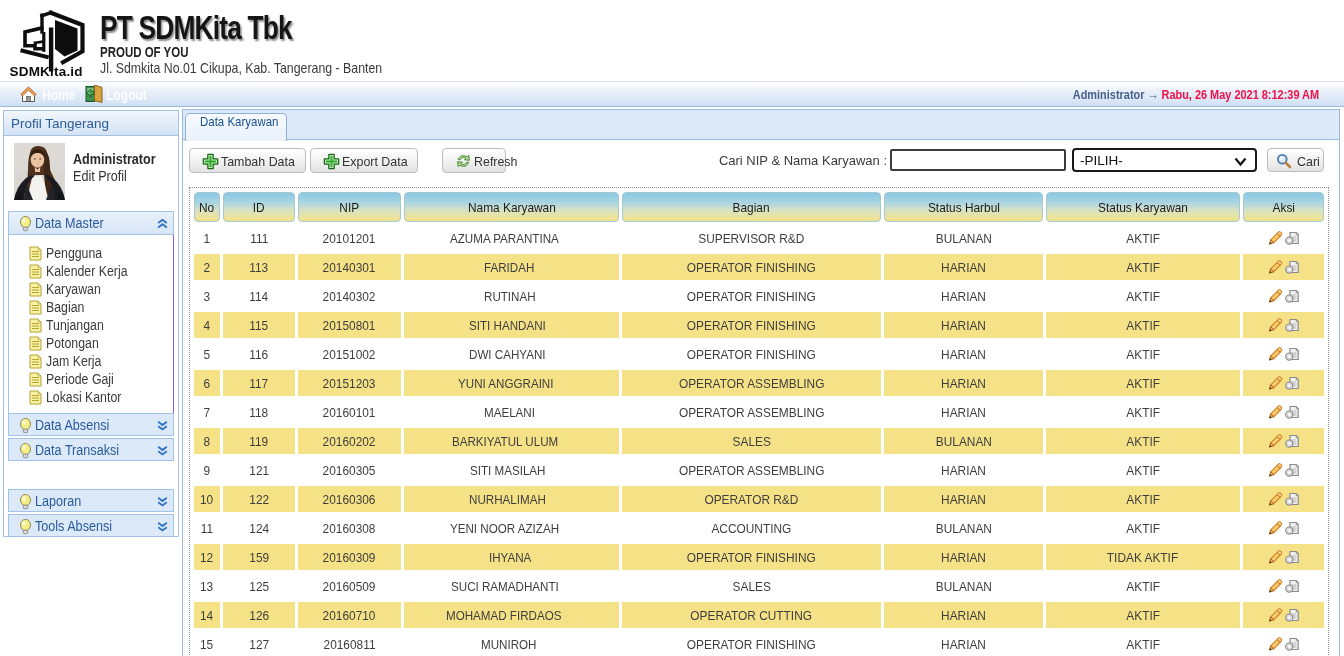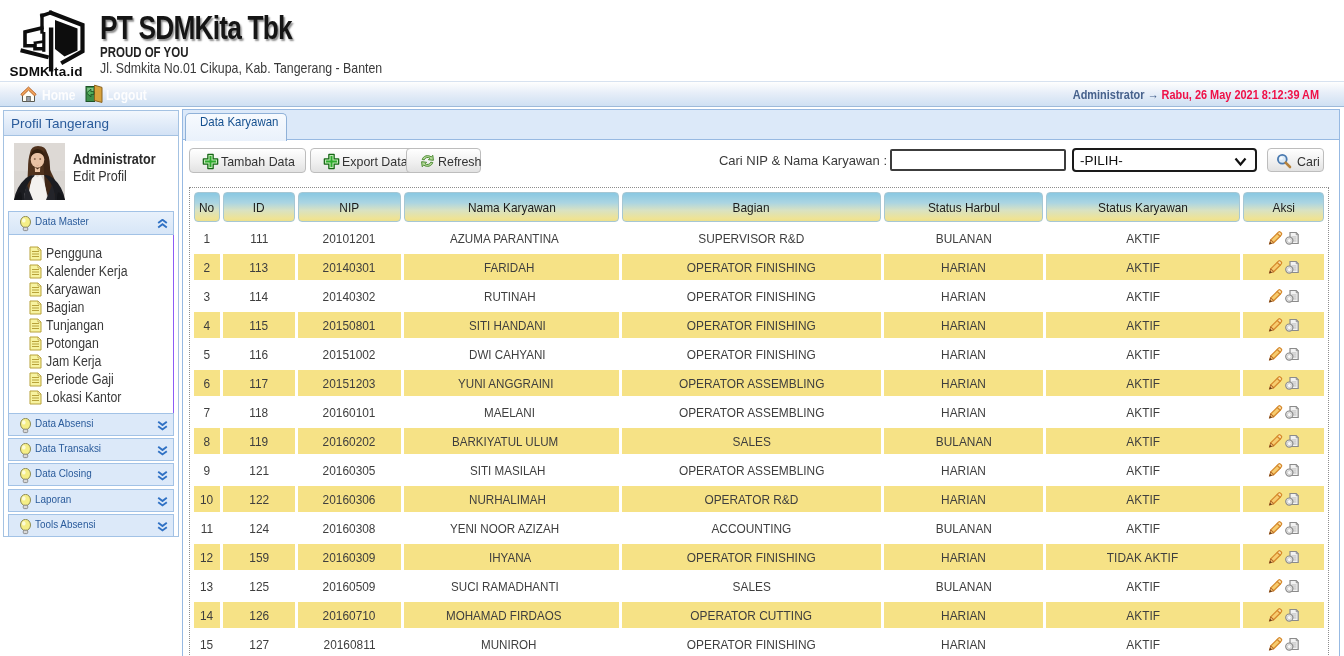--- a/index.html
+++ b/index.html
@@ -26,21 +26,21 @@
 
 #sidebar{left:3px;top:110px;width:176px;height:427px;background:#fff;
  border:1px solid #a4c2e2;}
 #sbTitle{left:0;top:0;width:174px;height:25px;
  background:linear-gradient(#f2f7fd,#d3e2f5);border-bottom:1px solid #a4c2e2;
  color:#2a5b9b;font-size:13.5px;padding:5px 0 0 7px;transform-origin:0 0;}
 #photo{left:10px;top:32px;width:51px;height:57px;}
 #profName{left:69px;top:40px;font-size:14px;font-weight:bold;color:#2b2b2b;transform:scaleX(.9);transform-origin:0 0;}
 #profEdit{left:69px;top:57px;font-size:14px;color:#333;transform:scaleX(.9);transform-origin:0 0;}
 .acchead{position:absolute;left:4px;width:166px;height:23px;background:#dcE9f9;
- border:1px solid #a2c2e6;color:#2a5b9b;font-size:11px;}
+ border:1px solid #a2c2e6;color:#2a5b9b;font-size:14px;}
 .acchead .lbl{position:absolute;left:26px;top:3px;transform:scaleX(.9);transform-origin:0 0;white-space:nowrap;}
 .acchead svg.bulb{position:absolute;left:10px;top:4px;}
 .acchead svg.chev{position:absolute;right:5px;top:7px;}
 #dmHead{top:100px;height:24px;background:linear-gradient(#e8f1fb,#d7e6f7);}
 #dmBody{position:absolute;left:4px;top:124px;width:166px;height:178px;
  border-left:1px solid #a2c2e6;border-right:1px solid #8b5cf6;background:#fff;}
 .mitem{position:absolute;left:20px;height:18px;font-size:14px;color:#3b3b3b;white-space:nowrap;}
 .mitem .t{position:absolute;left:17px;top:0px;transform:scaleX(.88);transform-origin:0 0;}
 .mitem svg{position:absolute;left:0;top:1px;}
 
@@ -266,32 +266,20 @@
           <ellipse cx="6.5" cy="6" rx="5" ry="5.6" fill="#f5ee86" stroke="#8f8c55" stroke-width="1"></ellipse>
           <ellipse cx="4.8" cy="4.4" rx="1.8" ry="2.2" fill="#fdfbd8"></ellipse>
           <rect x="4.3" y="11.2" width="4.4" height="3.4" rx="1" fill="#d9d9d9" stroke="#777" stroke-width="0.8"></rect>
         </svg>
         <span class="lbl">Data Transaksi</span>
         <svg class="chev" width="11" height="10" viewBox="0 0 11 10">
           <path d="M1.2 0.8 L5.5 4 L9.8 0.8" fill="none" stroke="#2f71c4" stroke-width="1.9"></path>
           <path d="M1.2 5.2 L5.5 8.4 L9.8 5.2" fill="none" stroke="#2f71c4" stroke-width="1.9"></path>
         </svg>
       </div>
-      <div class="acchead" style="top:352px">
-        <svg class="bulb" width="13" height="17" viewBox="0 0 13 17">
-          <ellipse cx="6.5" cy="6" rx="5" ry="5.6" fill="#f5ee86" stroke="#8f8c55" stroke-width="1"></ellipse>
-          <ellipse cx="4.8" cy="4.4" rx="1.8" ry="2.2" fill="#fdfbd8"></ellipse>
-          <rect x="4.3" y="11.2" width="4.4" height="3.4" rx="1" fill="#d9d9d9" stroke="#777" stroke-width="0.8"></rect>
-        </svg>
-        <span class="lbl">Data Closing</span>
-        <svg class="chev" width="11" height="10" viewBox="0 0 11 10">
-          <path d="M1.2 0.8 L5.5 4 L9.8 0.8" fill="none" stroke="#2f71c4" stroke-width="1.9"></path>
-          <path d="M1.2 5.2 L5.5 8.4 L9.8 5.2" fill="none" stroke="#2f71c4" stroke-width="1.9"></path>
-        </svg>
-      </div>
       <div class="acchead" style="top:378px">
         <svg class="bulb" width="13" height="17" viewBox="0 0 13 17">
           <ellipse cx="6.5" cy="6" rx="5" ry="5.6" fill="#f5ee86" stroke="#8f8c55" stroke-width="1"></ellipse>
           <ellipse cx="4.8" cy="4.4" rx="1.8" ry="2.2" fill="#fdfbd8"></ellipse>
           <rect x="4.3" y="11.2" width="4.4" height="3.4" rx="1" fill="#d9d9d9" stroke="#777" stroke-width="0.8"></rect>
         </svg>
         <span class="lbl">Laporan</span>
         <svg class="chev" width="11" height="10" viewBox="0 0 11 10">
           <path d="M1.2 0.8 L5.5 4 L9.8 0.8" fill="none" stroke="#2f71c4" stroke-width="1.9"></path>
           <path d="M1.2 5.2 L5.5 8.4 L9.8 5.2" fill="none" stroke="#2f71c4" stroke-width="1.9"></path>
@@ -324,21 +312,21 @@
           <path d="M7 2.5 h3 v4.5 h4.5 v3 h-4.5 v4.5 h-3 v-4.5 h-4.5 v-3 h4.5 Z" fill="none" stroke="#bfe8b4" stroke-width="1.1"></path>
         </svg></span>
     </div>
   <div class="btn" style="left:310px;width:108px">
       <span class="bl">Export Data</span>
       <span class="ic"><svg width="17" height="17" viewBox="0 0 17 17">
           <path d="M6 1.5 h5 v4.5 h4.5 v5 h-4.5 v4.5 h-5 v-4.5 h-4.5 v-5 h4.5 Z" fill="#2cab2c" stroke="#156615" stroke-width="1.6" stroke-linejoin="round"></path>
           <path d="M7 2.5 h3 v4.5 h4.5 v3 h-4.5 v4.5 h-3 v-4.5 h-4.5 v-3 h4.5 Z" fill="none" stroke="#bfe8b4" stroke-width="1.1"></path>
         </svg></span>
     </div>
-  <div class="btn" style="left:406px;width:75px">
+  <div class="btn" style="left:442px;width:64px">
       <span class="bl">Refresh</span>
       <span class="ic"><svg width="17" height="16" viewBox="0 0 17 16">
           <path d="M3.2 6.5 a5.5 5 0 0 1 9-2.6 l1.6-1.6 .6 5 -5 -.6 1.5-1.5 a3.5 3.2 0 0 0 -5.6 1.6 Z" fill="#b6dc9a" stroke="#4c8a33" stroke-width="1"></path>
           <path d="M13.8 9.5 a5.5 5 0 0 1 -9 2.6 l-1.6 1.6 -.6-5 5 .6 -1.5 1.5 a3.5 3.2 0 0 0 5.6-1.6 Z" fill="#b6dc9a" stroke="#4c8a33" stroke-width="1"></path>
         </svg></span>
     </div>
   <div id="lblCari">Cari NIP &amp; Nama Karyawan :</div>
   <div id="inpCari"></div>
   <div id="selPilih">
       <span class="pl">-PILIH-</span>

